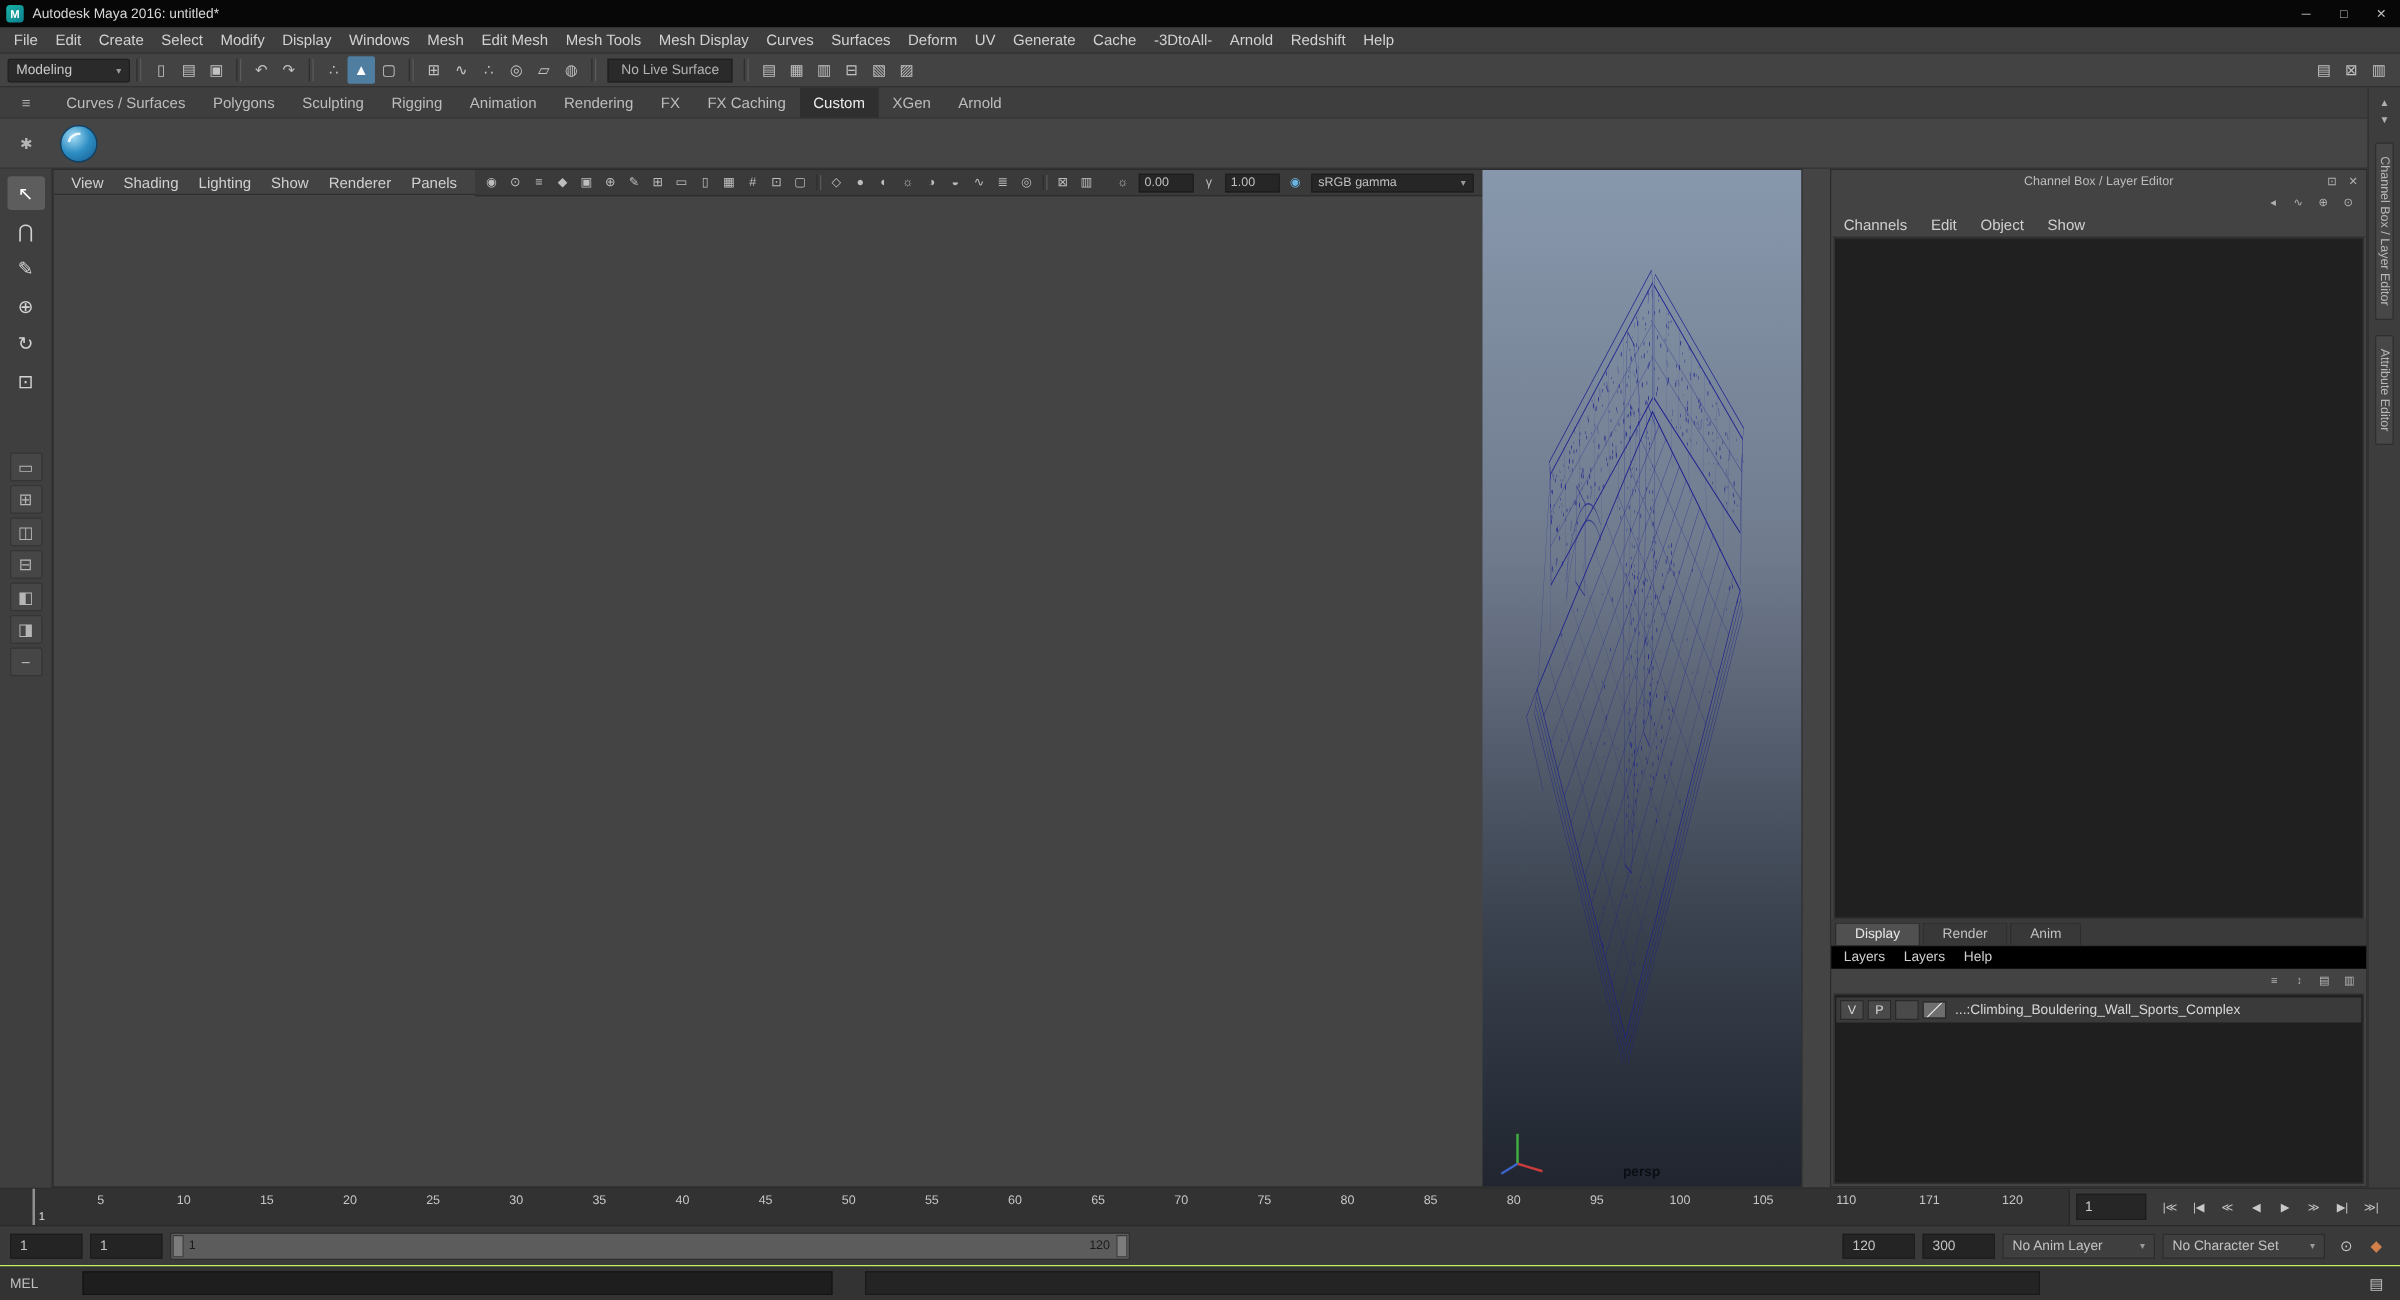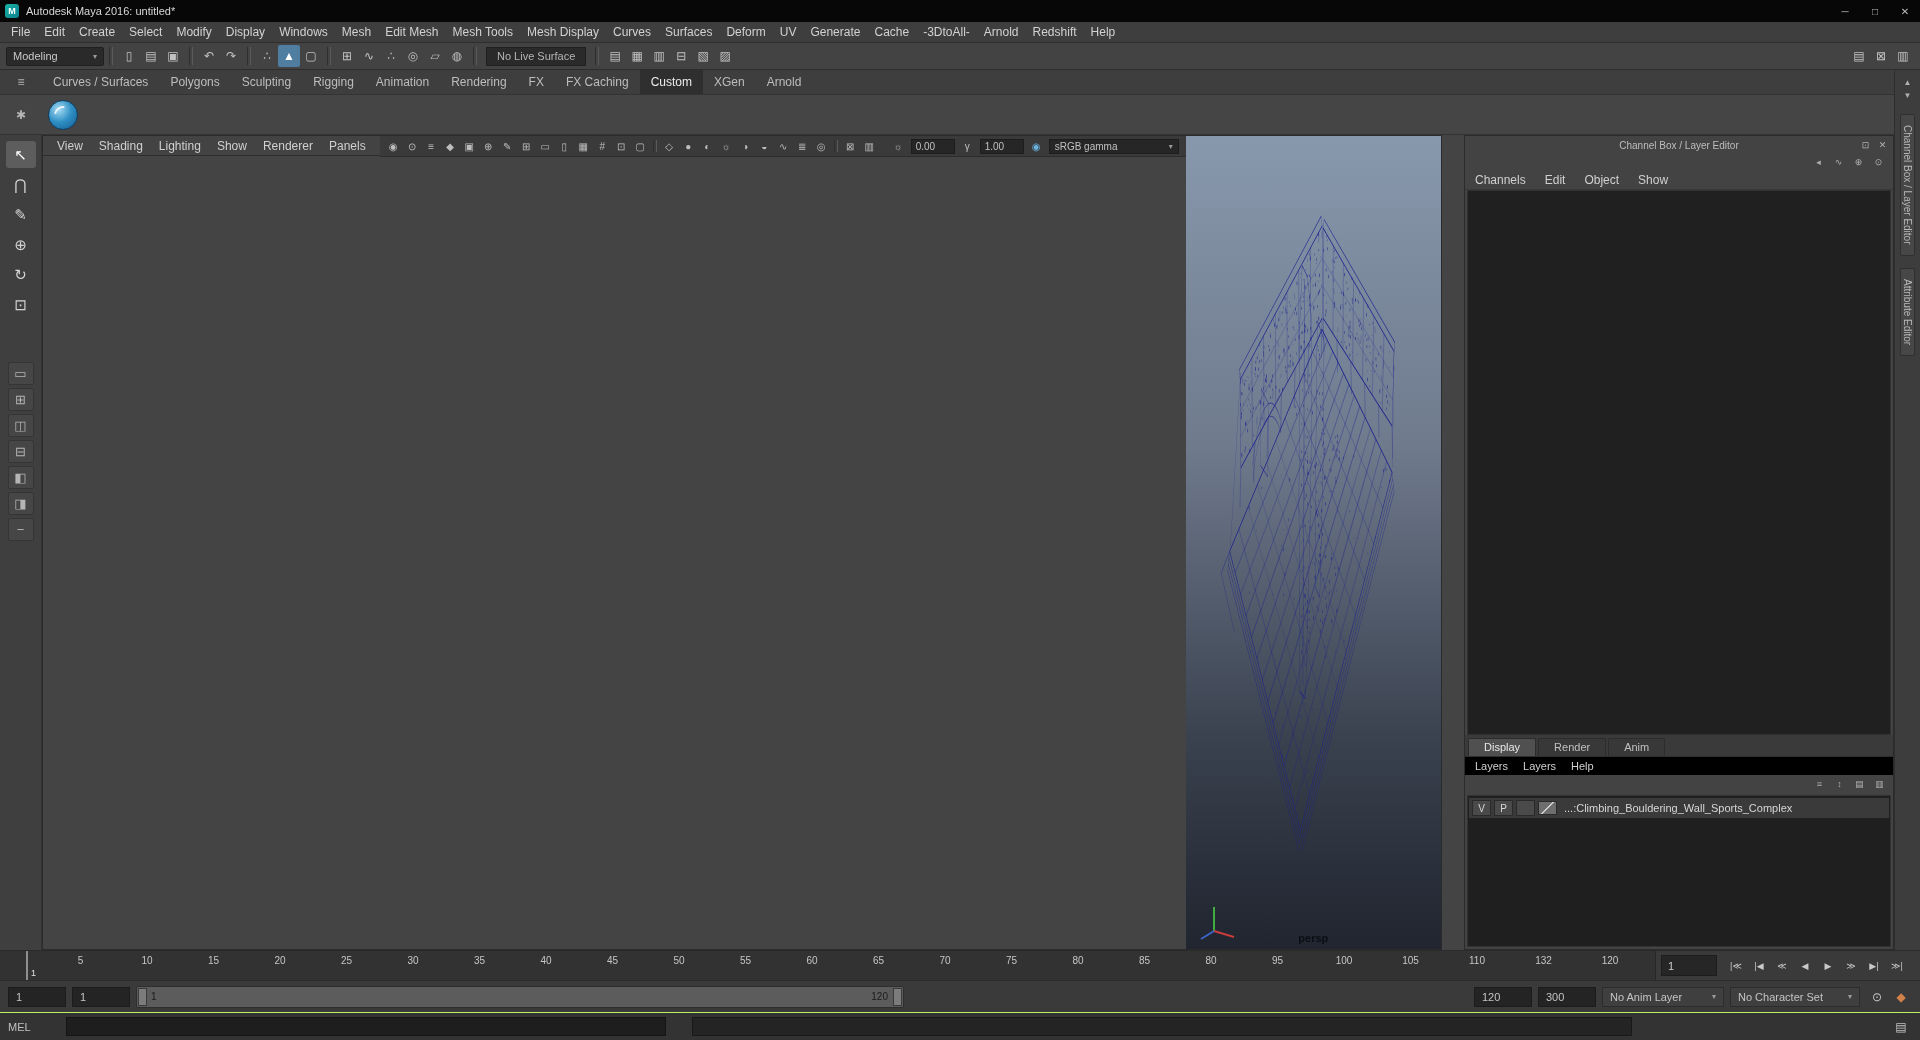--- a/index.html
+++ b/index.html
@@ -1060,21 +1060,21 @@
         <div class="tick" style="left: 878.5px;">65</div>
         <div class="tick" style="left: 945px;">70</div>
         <div class="tick" style="left: 1011.5px;">75</div>
         <div class="tick" style="left: 1078px;">80</div>
         <div class="tick" style="left: 1144.5px;">85</div>
         <div class="tick" style="left: 1211px;">80</div>
         <div class="tick" style="left: 1277.5px;">95</div>
         <div class="tick" style="left: 1344px;">100</div>
         <div class="tick" style="left: 1410.5px;">105</div>
         <div class="tick" style="left: 1477px;">110</div>
-        <div class="tick" style="left: 1543.5px;">132</div>
+        <div class="tick" style="left: 1543.5px;">171</div>
         <div class="tick" style="left: 1610px;">120</div>
       </div>
     <div class="frame-field">1</div>
     <div class="playback" id="playback">
         <div class="pb-btn">|≪</div>
         <div class="pb-btn">|◀</div>
         <div class="pb-btn">≪</div>
         <div class="pb-btn">◀</div>
         <div class="pb-btn">▶</div>
         <div class="pb-btn">≫</div>

